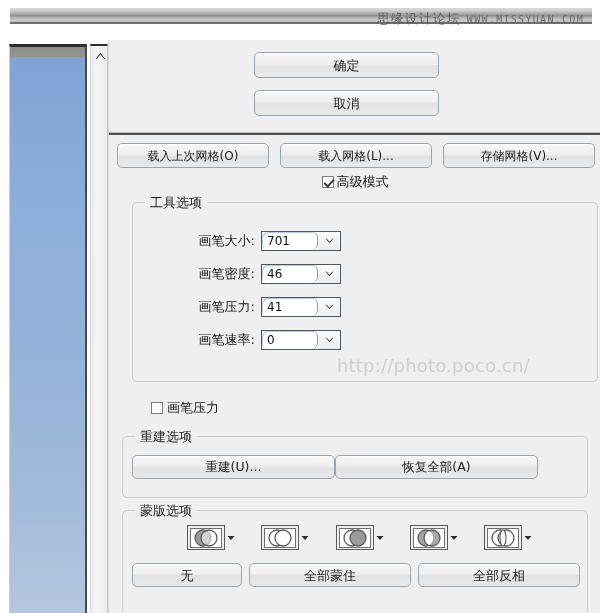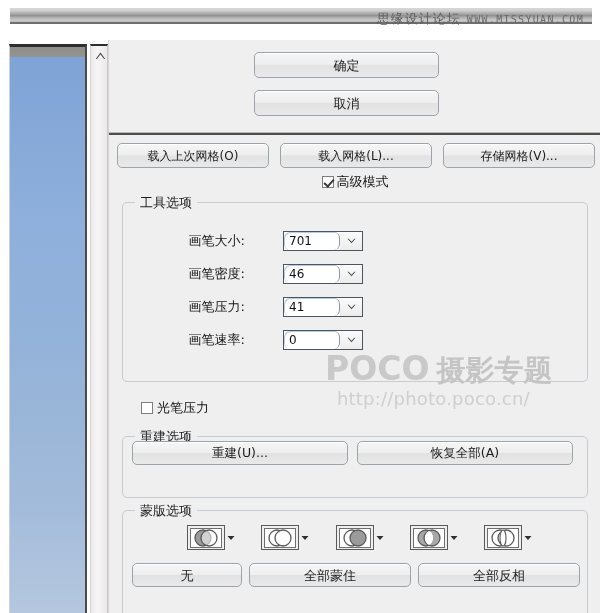--- a/index.html
+++ b/index.html
@@ -184,30 +184,29 @@
     position: absolute;
     top: -9px; left: 12px;
     background: #efefef;
     padding: 0 5px;
     font-size: 13px;
     color: #1a1a1a;
     font-family: "DejaVu Sans", sans-serif;
     white-space: nowrap;
   }
 
-  .grp-tools    { left: 13px; top: 162px;  width: 466px; height: 180px; }
+  .grp-tools    { left: 23px; top: 162px;  width: 466px; height: 180px; }
   .grp-rebuild  { left: 13px; top: 396px;  width: 466px; height: 62px;  }
   .grp-mask     { left: 13px; top: 470px;  width: 466px; height: 110px; }
 
   
   .field {
     position: absolute;
     display: flex;
     align-items: center;
-    gap: 32px;
   }
   .field-label {
     width: 118px;
     text-align: right;
     font-size: 13px;
     color: #151515;
     padding-right: 6px;
     font-family: "DejaVu Sans", sans-serif;
     white-space: nowrap;
   }
@@ -238,22 +237,22 @@
 
   .pen-row {
     position: absolute;
     left: 18px; top: 196px;
     display: flex; align-items: center; gap: 4px;
   }
 
   
   .rebuild-row {
     position: absolute;
-    left: 9px; top: 4px;
-    width: 441px;
+    left: 9px; top: 18px;
+    width: 406px;
     display: flex;
     justify-content: space-between;
   }
   .rebuild-row .btn { width: 216px; height: 24px; font-size: 12.5px; }
 
   
   .mask-icons {
     position: absolute;
     left: 64px; top: 14px;
     width: 345px;
@@ -401,21 +400,21 @@
             <span class="combo-arrow">
               <svg width="9" height="6" viewBox="0 0 9 6">
                   <path d="M0.5 0.8 L4.5 5.2 L8.5 0.8 L7.3 0.8 L4.5 3.7 L1.7 0.8 Z" fill="#4a4a4a"></path>
                 </svg>
             </span>
           </span>
         </div>
 
         <div class="pen-row">
           <span class="cbox"></span>
-          <span class="cb-label">光笔压力</span>
+          <span class="cb-label">画笔压力</span>
         </div>
       </div>
 
       <div class="group grp-rebuild">
         <div class="group-title">重建选项</div>
         <div class="rebuild-row">
           <div class="btn">重建(U)...</div>
           <div class="btn">恢复全部(A)</div>
         </div>
       </div>
@@ -508,20 +507,16 @@
           <div class="btn">无</div>
           <div class="btn">全部蒙住</div>
           <div class="btn">全部反相</div>
         </div>
       </div>
 
     </div>
   </div>
 
   <div class="poco">
-    <div class="poco-line1">
-      <span>POCO</span>
-      <span class="poco-cn">摄影专题</span>
-    </div>
     <div class="poco-line2">http://photo.poco.cn/</div>
   </div>
 
 </div>
 
 </body></html>

